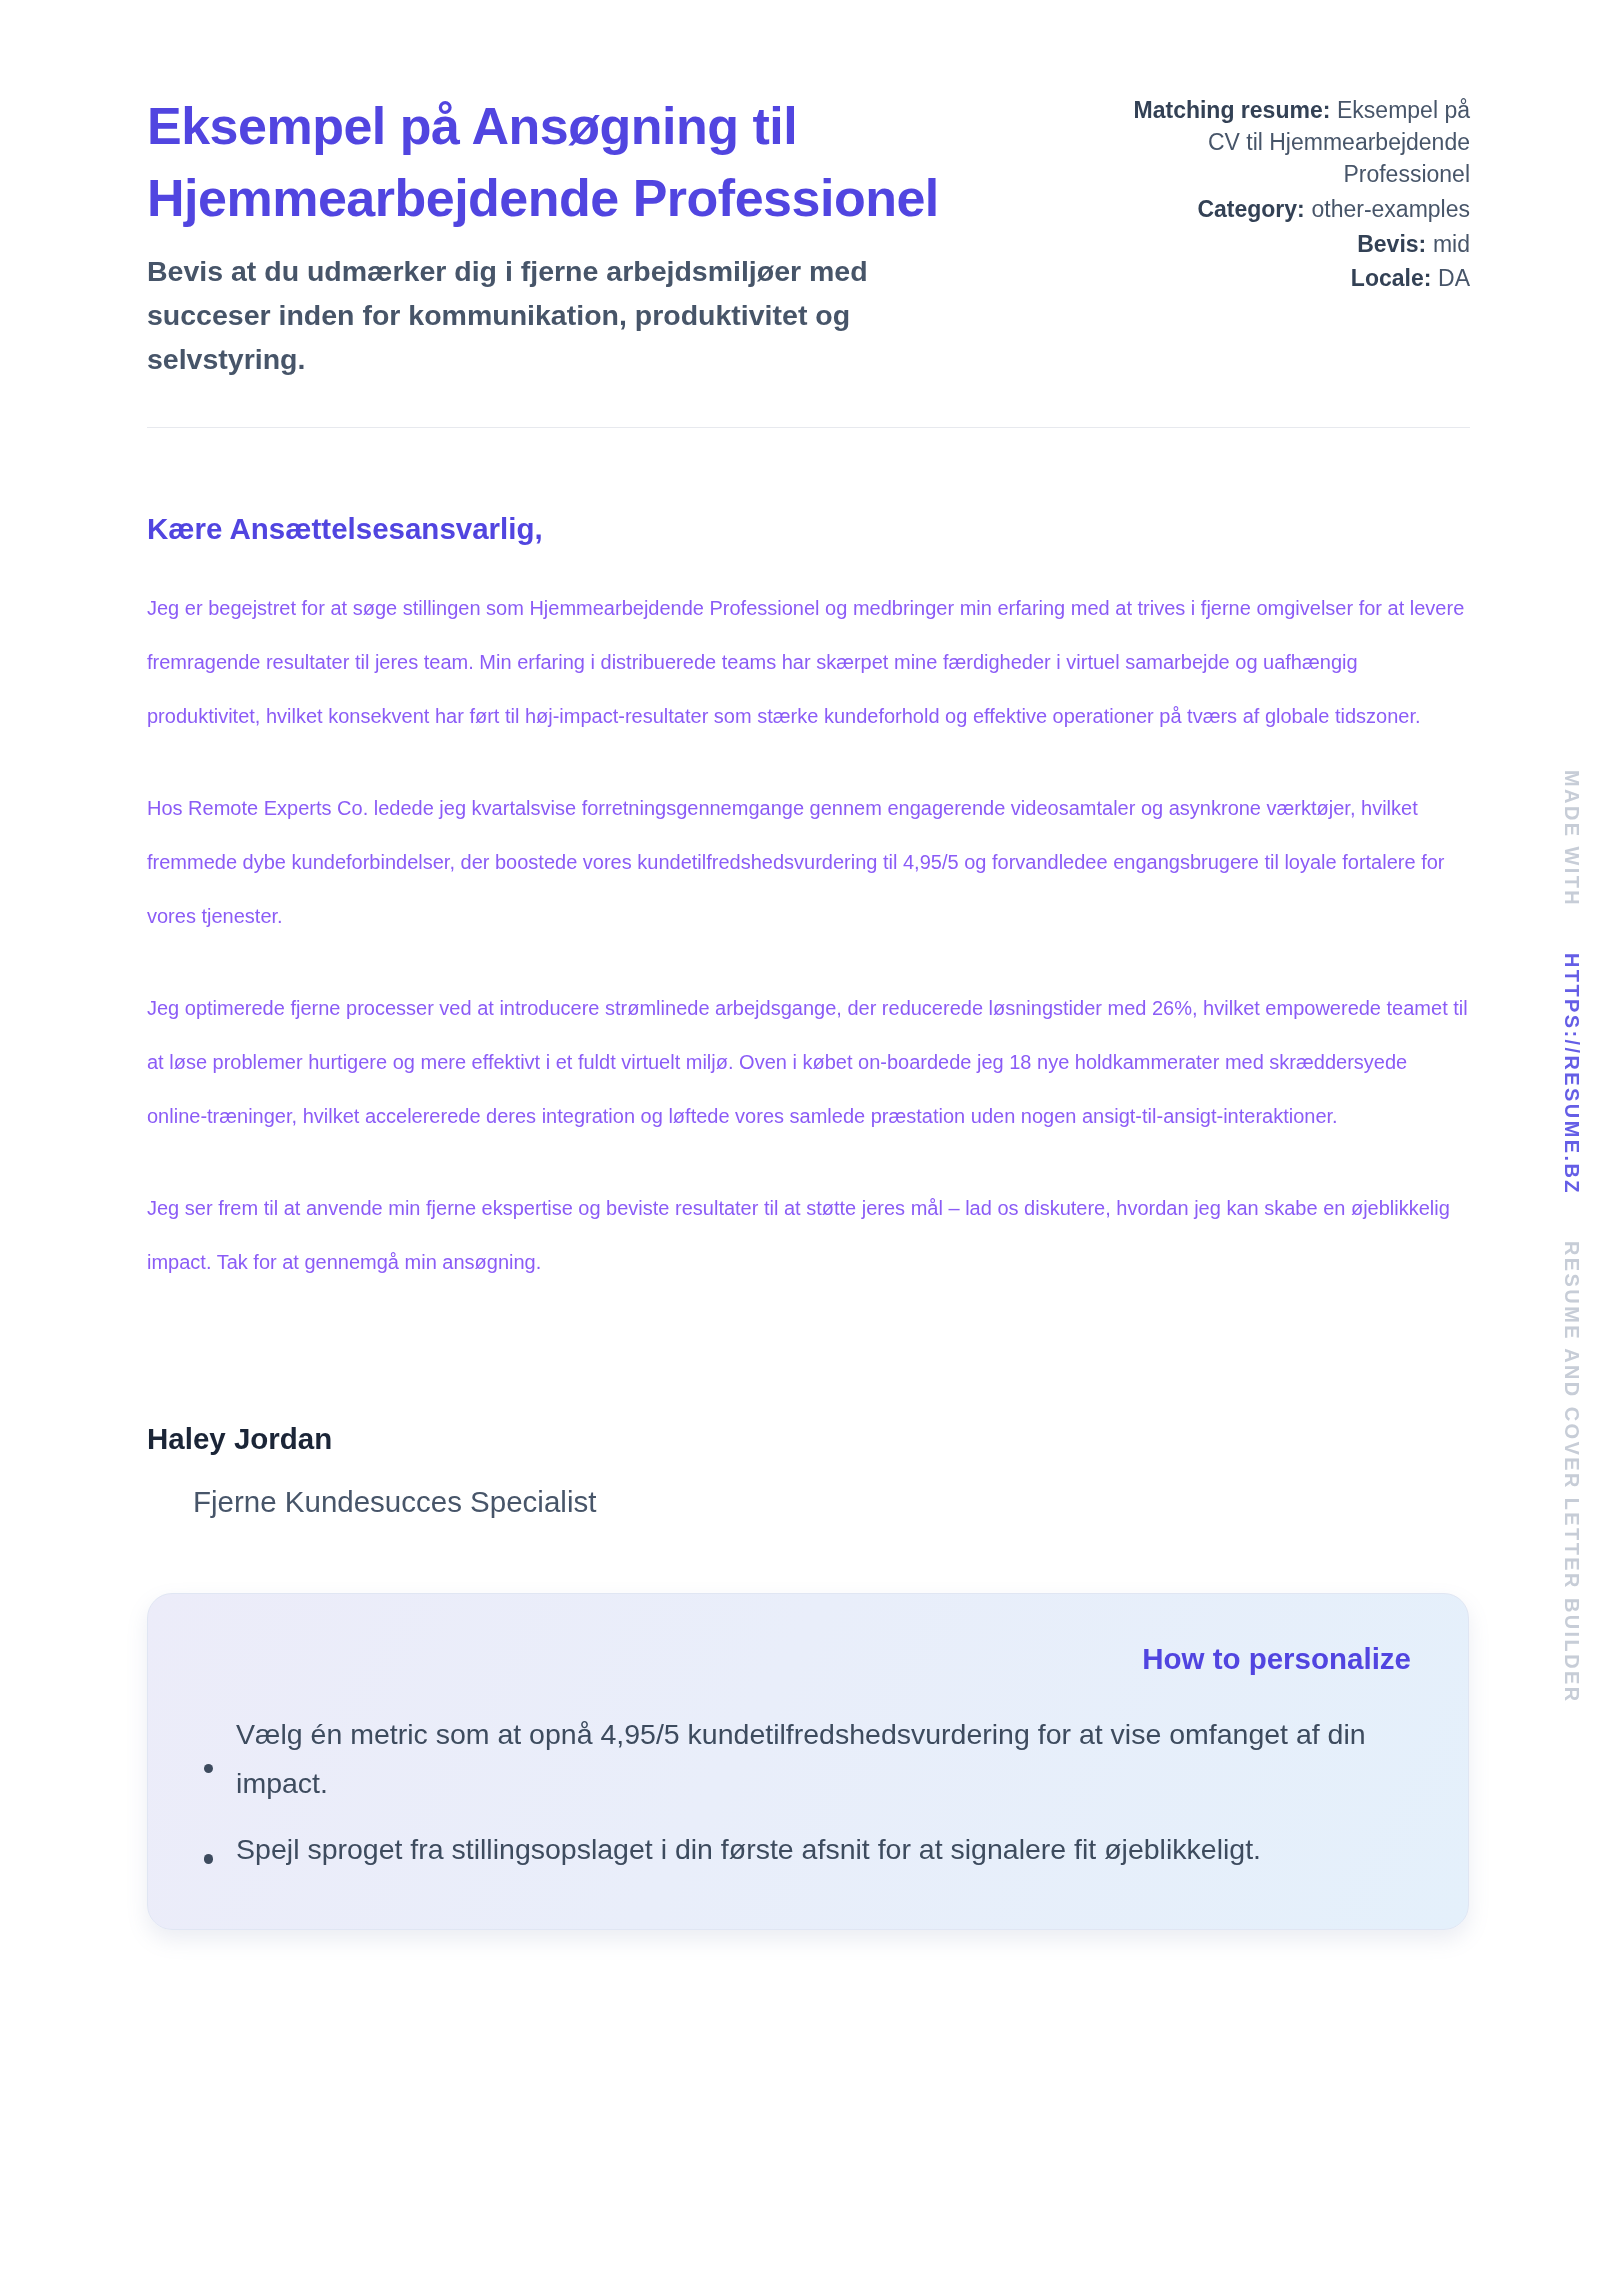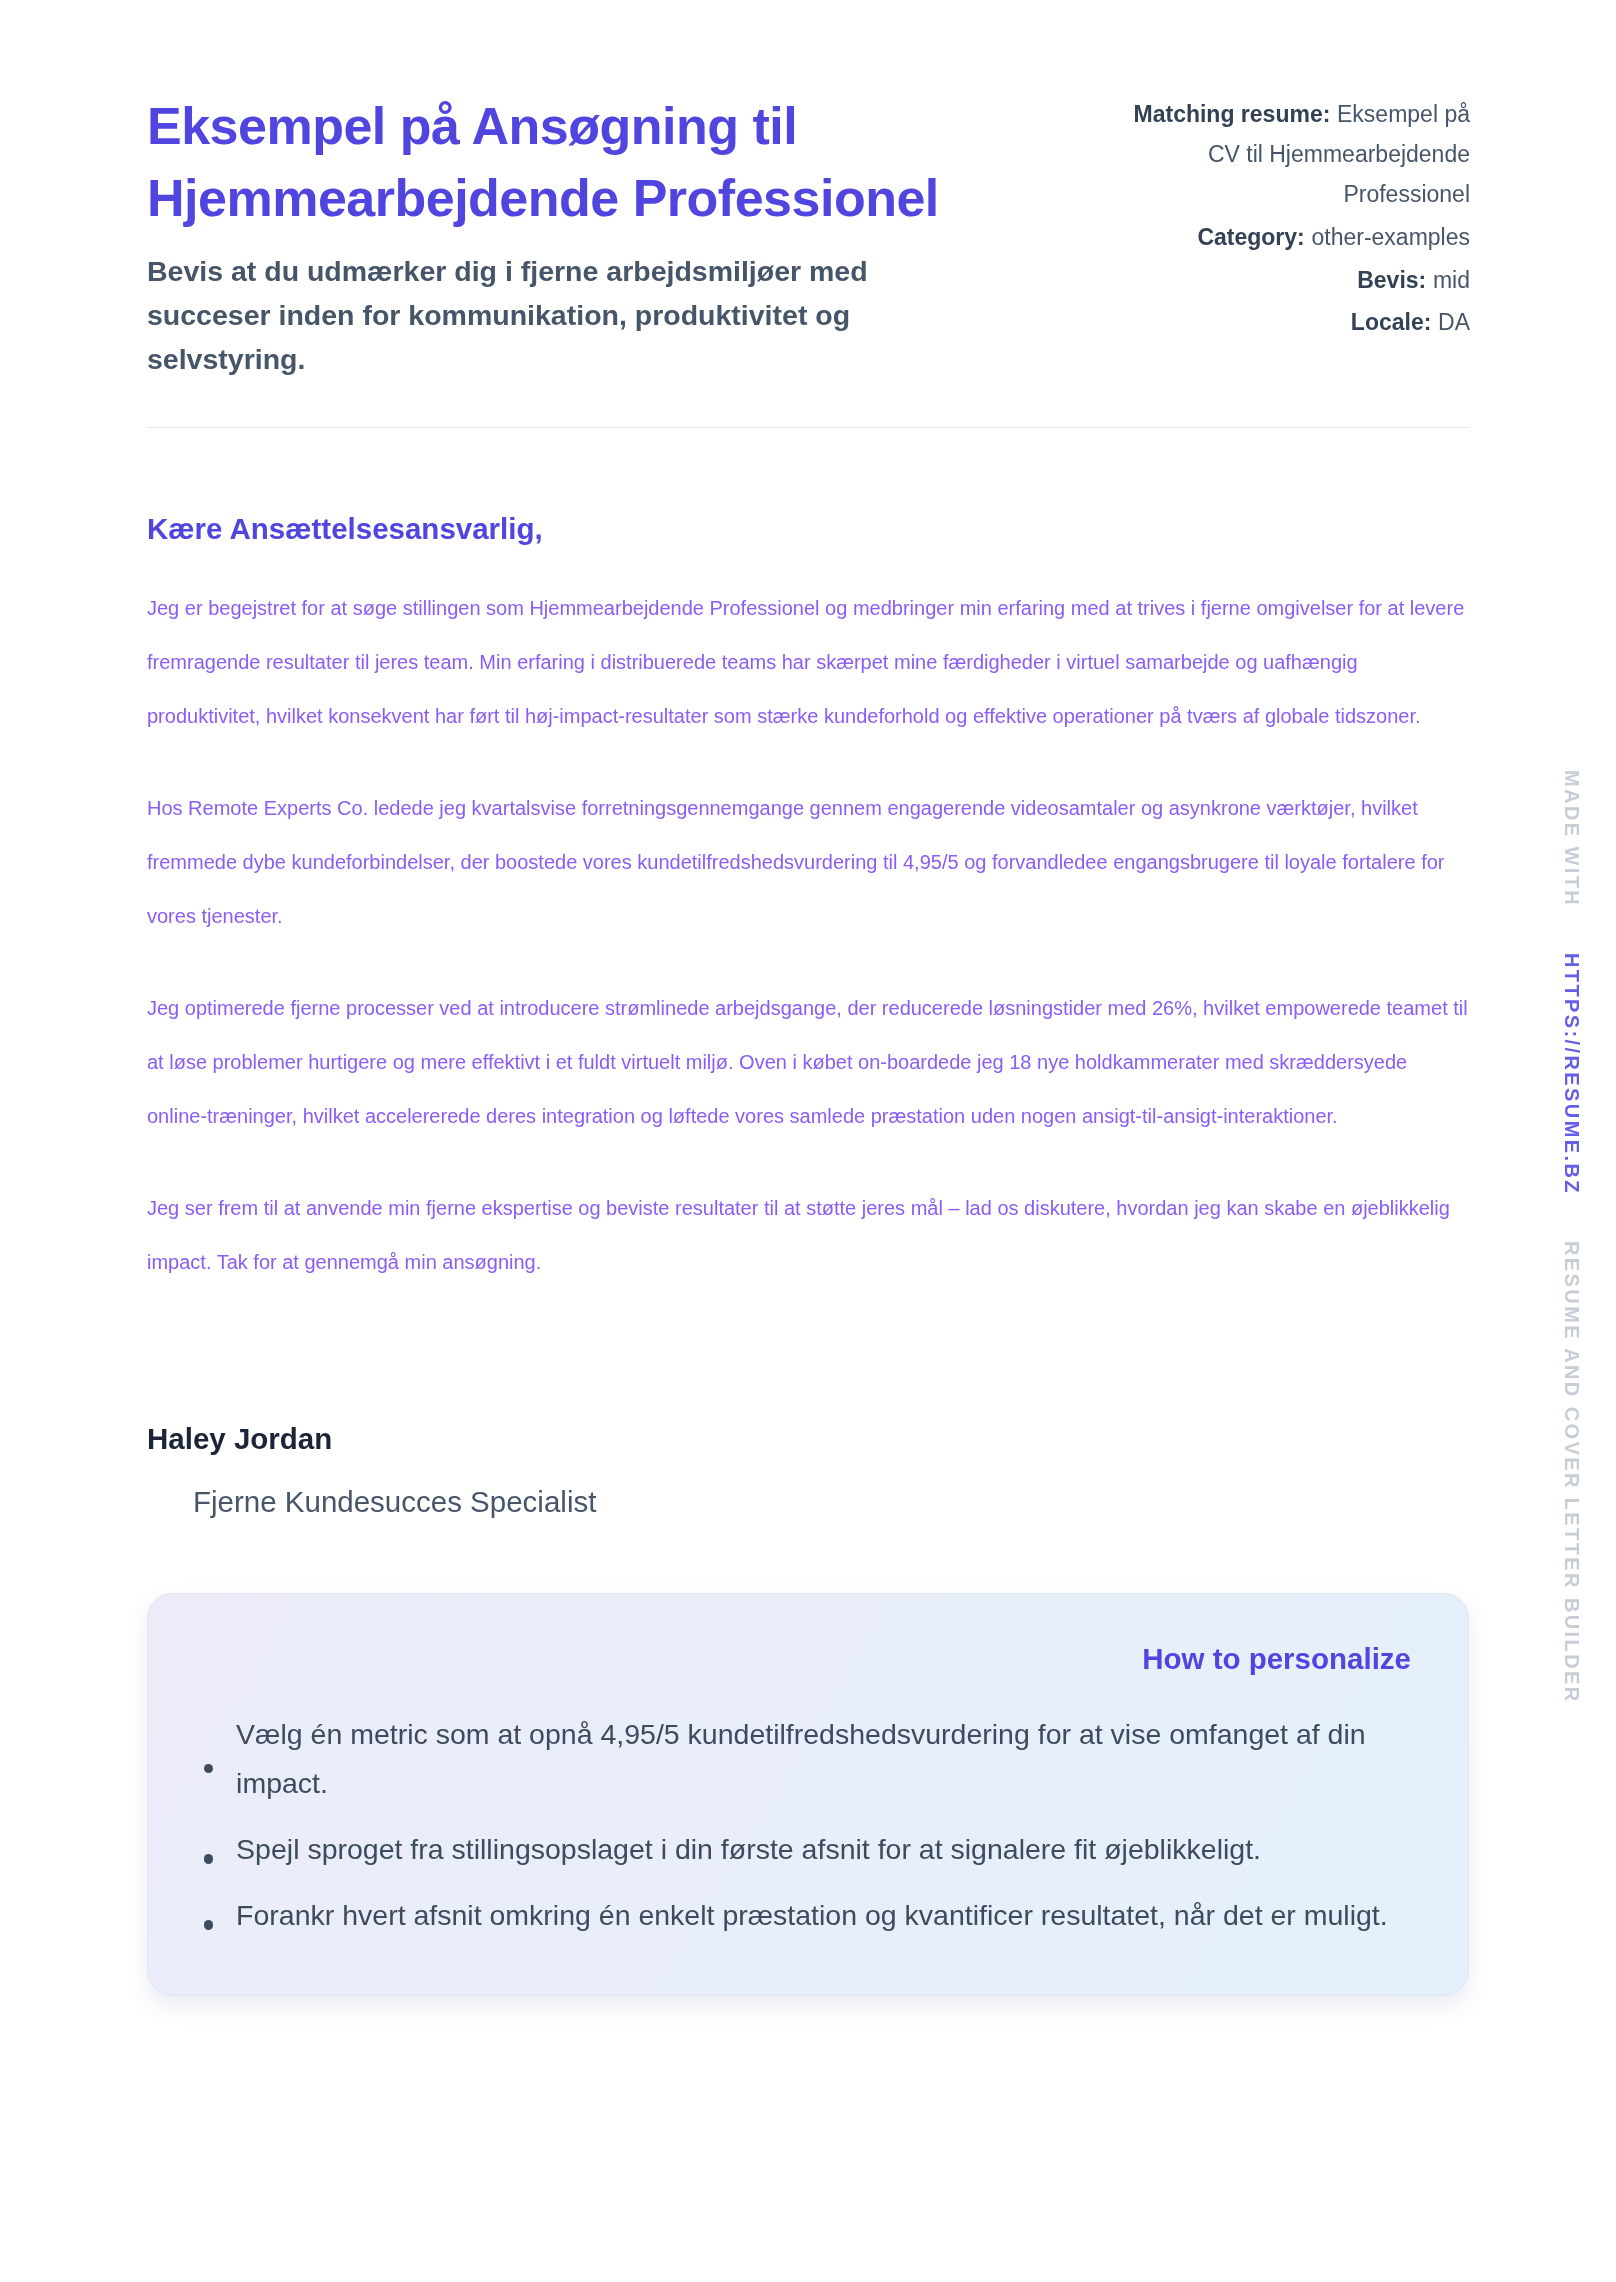--- a/index.html
+++ b/index.html
@@ -26,21 +26,21 @@
   }
   .page-subtitle {
     margin: 15px 0 0 0;
     width: 837px;
     color: #475569;
     font-size: 28.5px;
     line-height: 44px;
     font-weight: 700;
   }
   .meta { width: 361px; text-align: right; margin-top: 3.8px; }
-  .meta-row { font-size: 23px; line-height: 40px; color: #475569; margin-bottom: 2.9px; }
+  .meta-row { font-size: 23px; line-height: 32px; color: #475569; margin-bottom: 2.9px; }
   .meta-label { font-weight: 700; color: #334155; margin-right: 6.7px; }
   
   .divider { border: none; border-top: 1.9px solid #e7e9ee; margin: 46px 0 0 0; }
   
   .greeting {
     margin: 84px 0 0 0;
     color: var(--accent);
     font-size: 29.5px;
     font-weight: 700;
   }
@@ -145,24 +145,20 @@
     <h2 class="tips-heading">How to personalize</h2>
     <ul class="tips-list">
       <li class="tips-item">
         <span class="bullet-dot"></span>
         <span class="tips-text">Vælg én metric som at opnå 4,95/5 kundetilfredshedsvurdering for at vise omfanget af din impact.</span>
       </li>
       <li class="tips-item">
         <span class="bullet-dot"></span>
         <span class="tips-text">Spejl sproget fra stillingsopslaget i din første afsnit for at signalere fit øjeblikkeligt.</span>
       </li>
-      <li class="tips-item">
-        <span class="bullet-dot"></span>
-        <span class="tips-text">Forankr hvert afsnit omkring én enkelt præstation og kvantificer resultatet, når det er muligt.</span>
-      </li>
     </ul>
   </div>
 
   <div class="watermark">
     <span class="wm-seg">MADE WITH</span>
     <span class="wm-seg wm-link">HTTPS://RESUME.BZ</span>
     <span class="wm-seg">RESUME AND COVER LETTER BUILDER</span>
   </div>
 
 </div>

